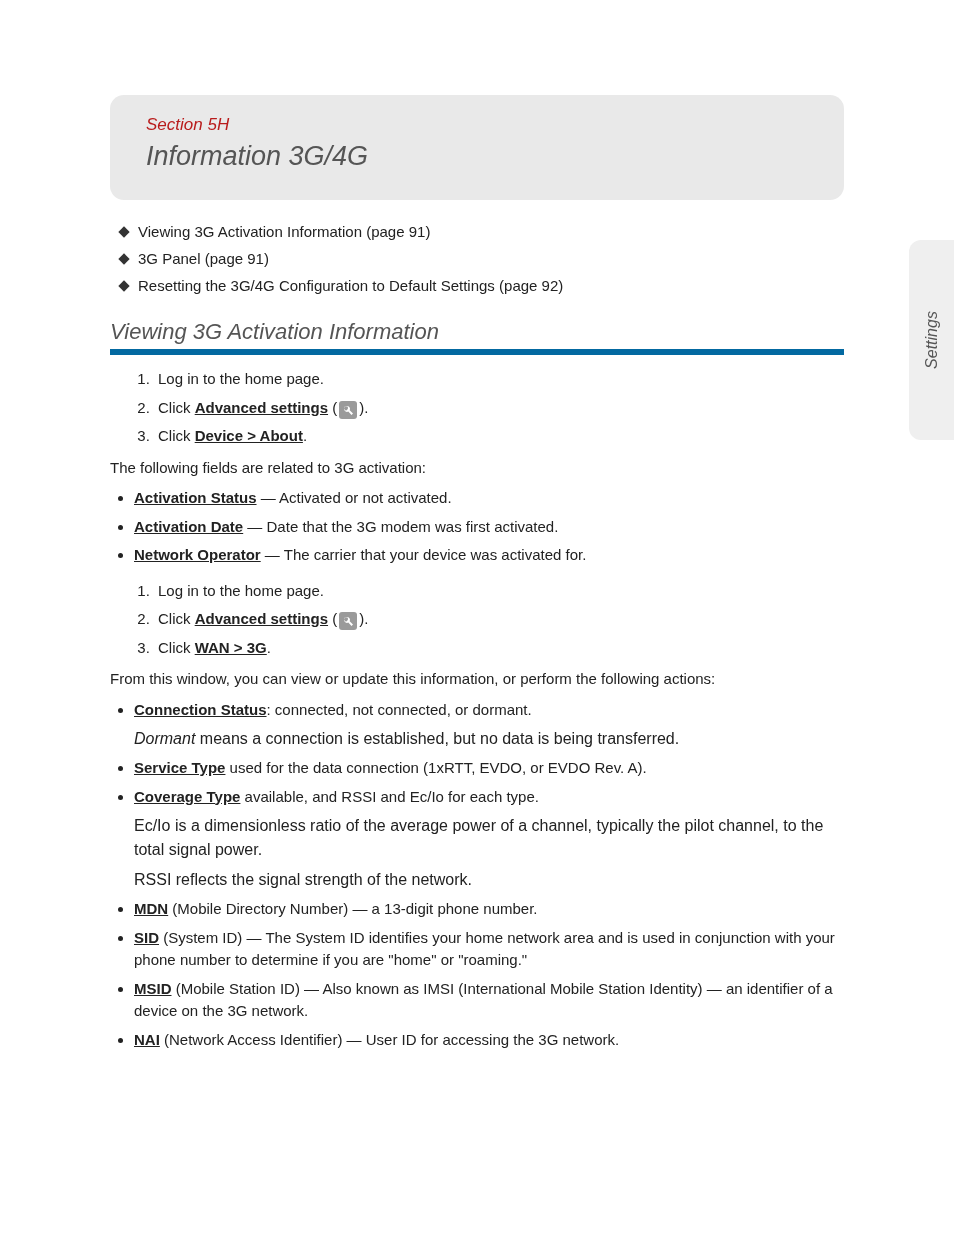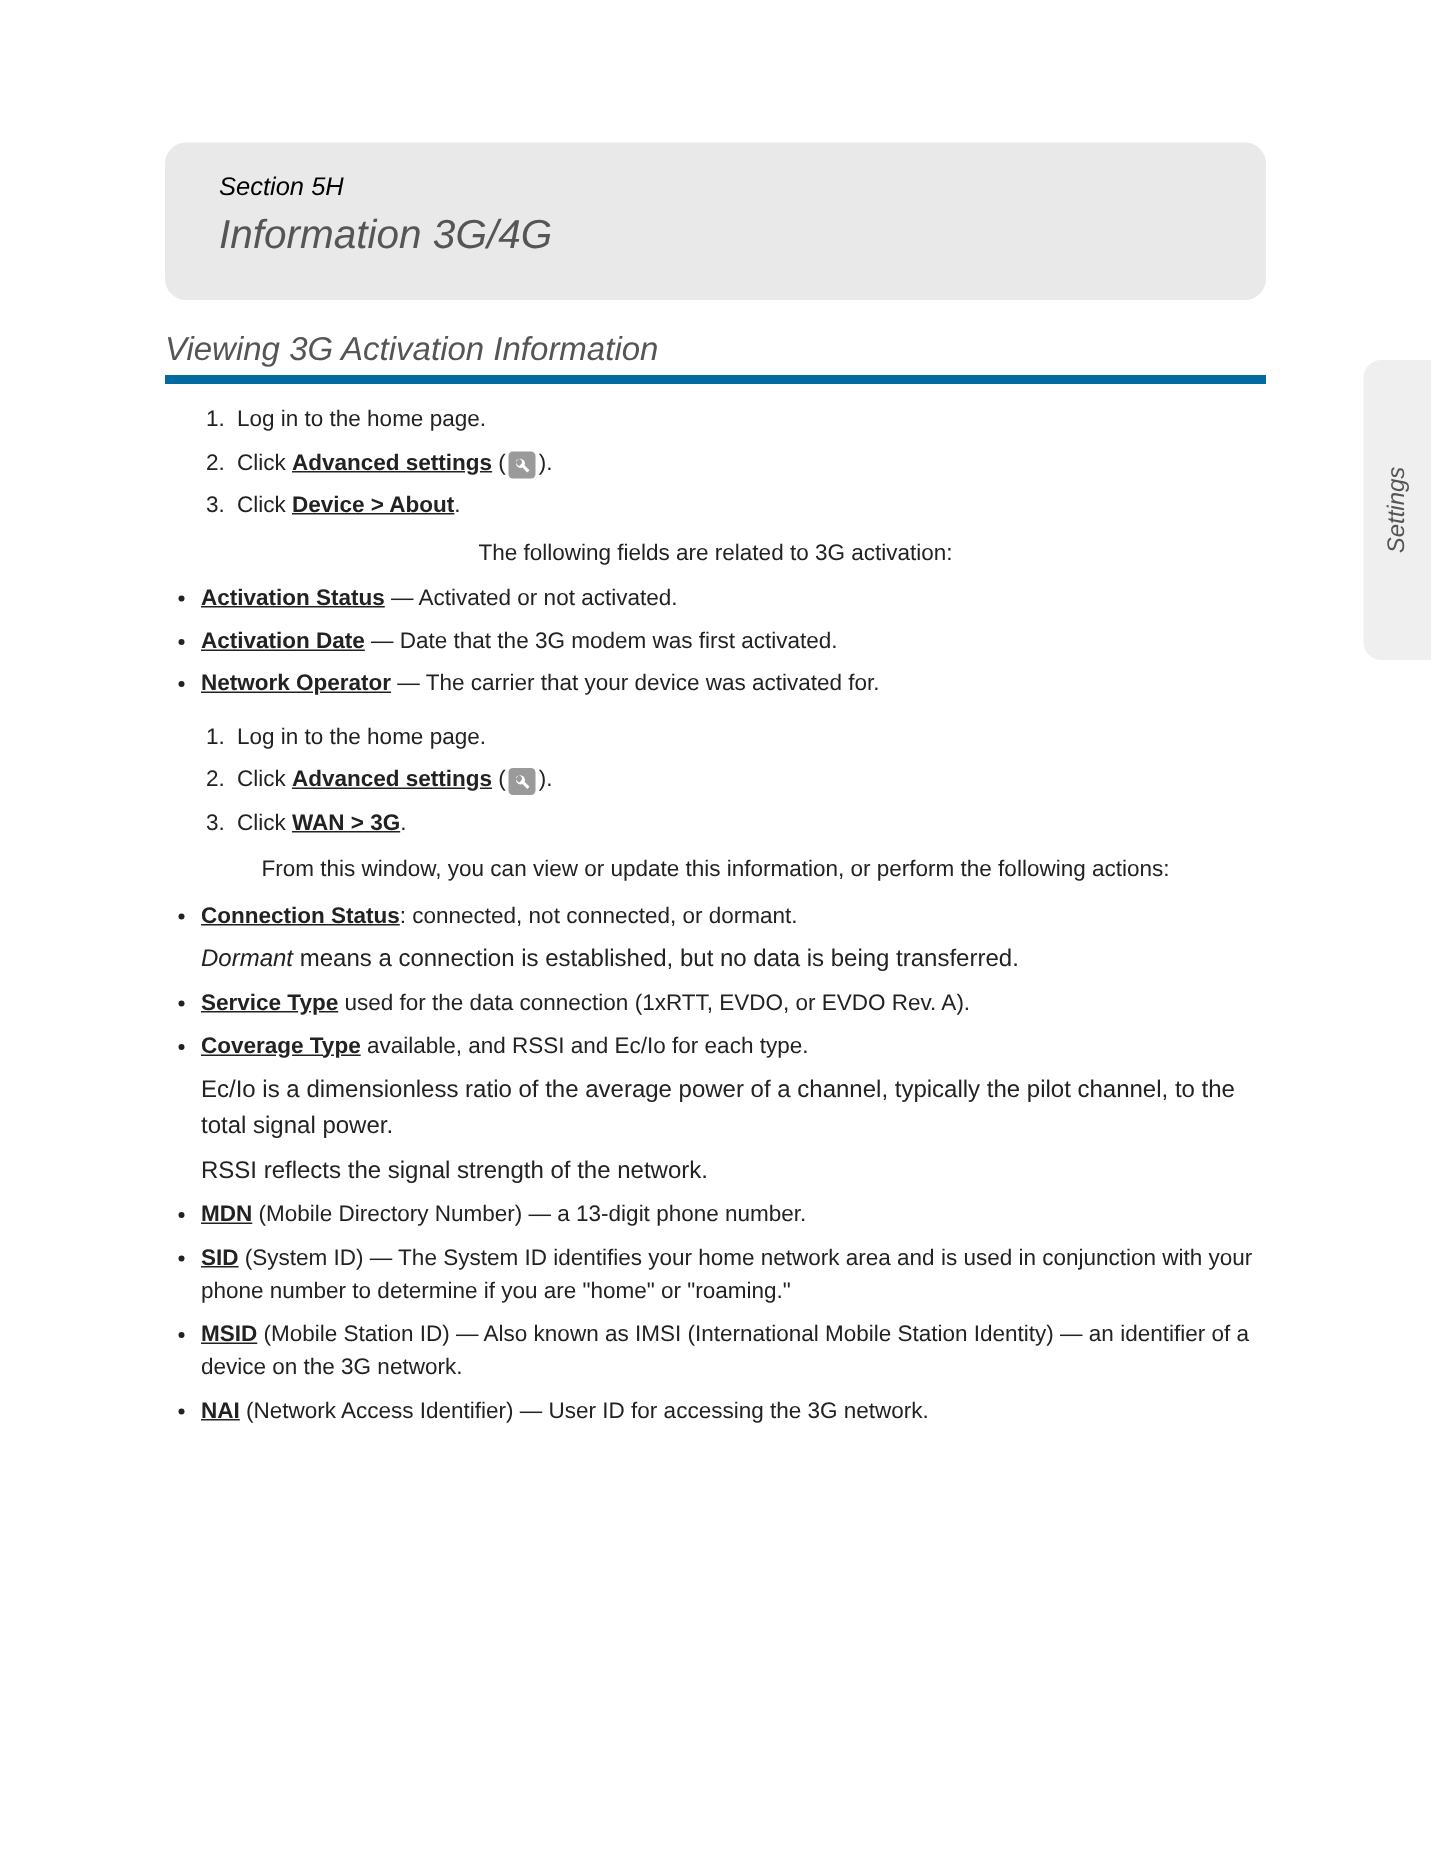--- a/index.html
+++ b/index.html
@@ -19,21 +19,21 @@
   }
   .header-box {
     margin-top: 95px;
     background: #e9e9e9;
     border-radius: 14px;
     padding: 20px 28px 28px 36px;
   }
   .section-label {
     font-style: italic;
     font-size: 17px;
-    color: #000000;
+    color: #b91c1c;
     margin-bottom: 6px;
   }
   .section-title {
     font-style: italic;
     font-size: 27px;
     color: #555;
     font-weight: 500;
   }
   .side-tab {
     position: absolute;
@@ -94,21 +94,20 @@
     background: #9a9a9a;
     border-radius: 3px;
     vertical-align: -3px;
     margin: 0 2px;
   }
   .wrench-icon svg { width: 12px; height: 12px; fill: #fff; }
   p.body {
     font-size: 15px;
     margin: 6px 0 8px 0;
     line-height: 1.5;
-    text-align: center;
   }
   ul.bullets {
     list-style: disc;
     margin: 6px 0 6px 0;
     padding-left: 24px;
     font-size: 15px;
   }
   ul.bullets > li {
     margin: 6px 0;
     line-height: 1.5;
@@ -126,20 +125,25 @@
 
   <div class="side-tab">
     <span>Settings</span>
   </div>
 
   <div class="header-box">
     <div class="section-label">Section 5H</div>
     <div class="section-title">Information 3G/4G</div>
   </div>
 
+  <div class="toc">
+    <div class="toc-line"><span class="diamond"></span><span>Viewing 3G Activation Information (page 91)</span></div>
+    <div class="toc-line"><span class="diamond"></span><span>3G Panel (page 91)</span></div>
+    <div class="toc-line"><span class="diamond"></span><span>Resetting the 3G/4G Configuration to Default Settings (page 92)</span></div>
+  </div>
 
   <h2 class="sub">Viewing 3G Activation Information</h2>
   <ol class="steps">
     <li><span class="step-label">Log in to the home page.</span></li>
     <li>
       <span>Click </span><span class="bold">Advanced settings</span><span> (</span><span class="wrench-icon">
           <svg viewBox="0 0 24 24">
             <path d="M22 19l-6.6-6.6a6 6 0 10-2.8 2.8L19 22l3-3zM4 8a4 4 0 117.3 2.3L8 13.6 4.7 10.3A4 4 0 014 8z"></path>
           </svg>
         </span><span>).</span>

